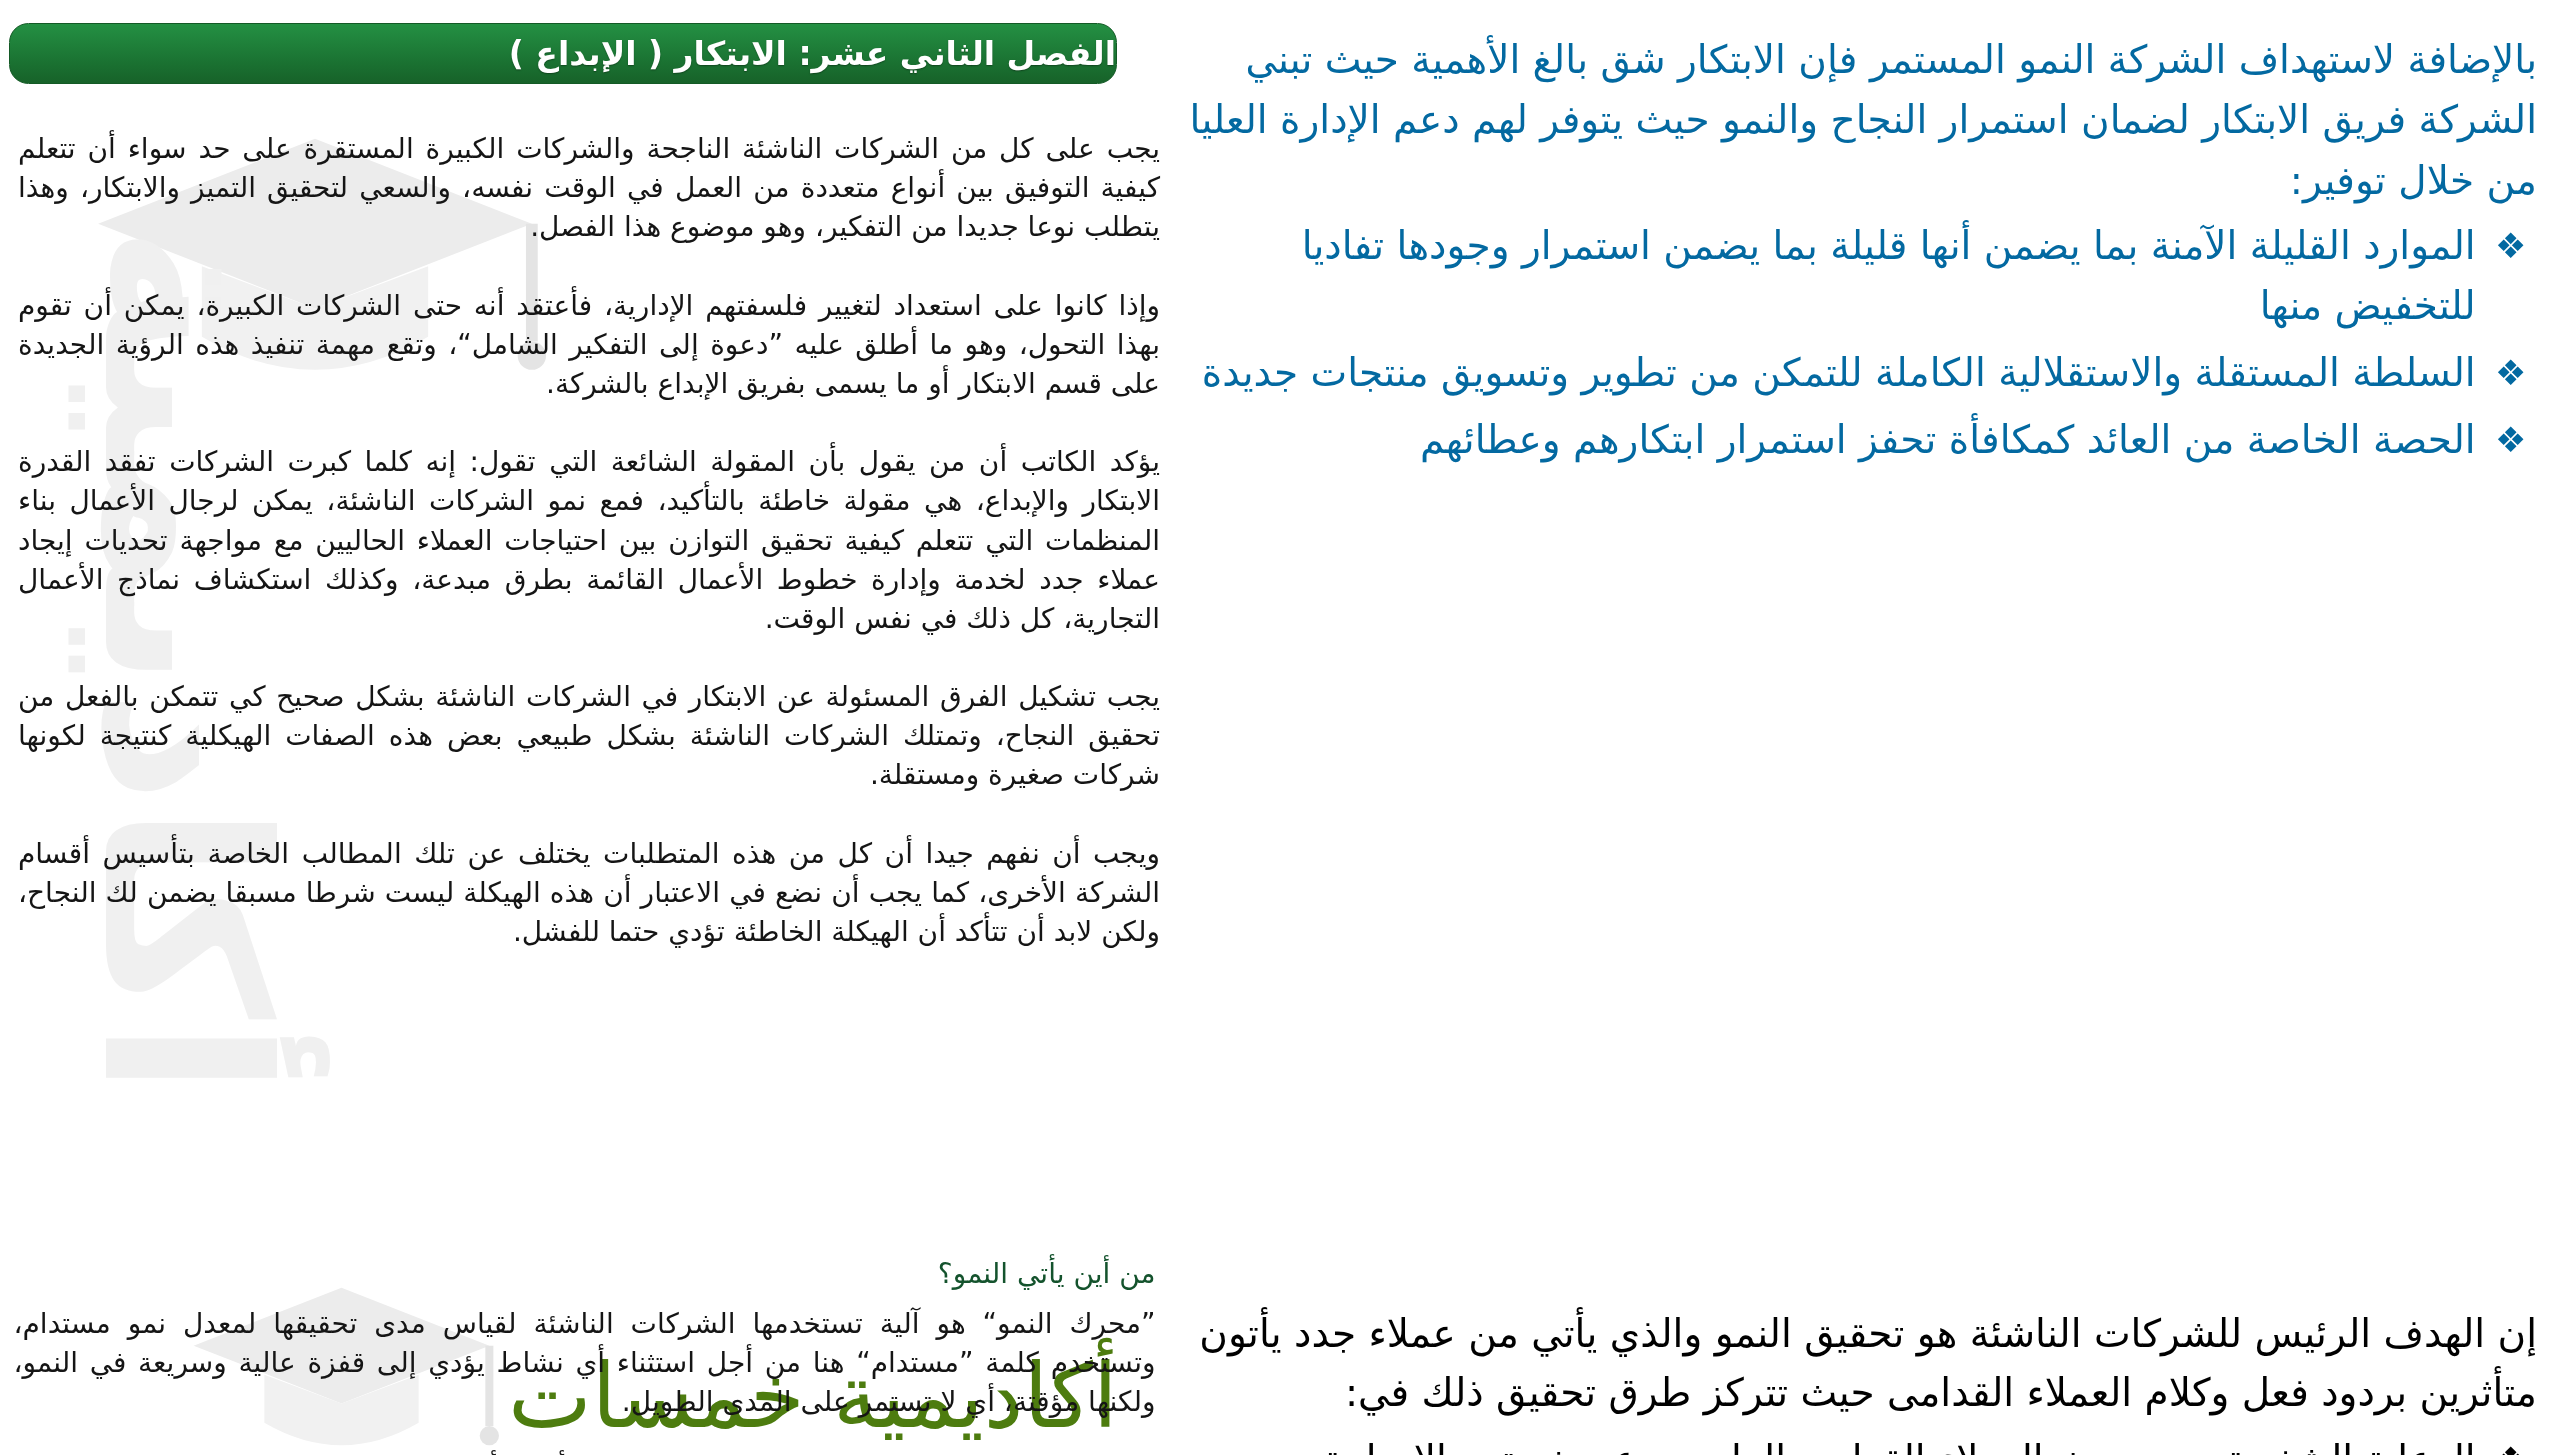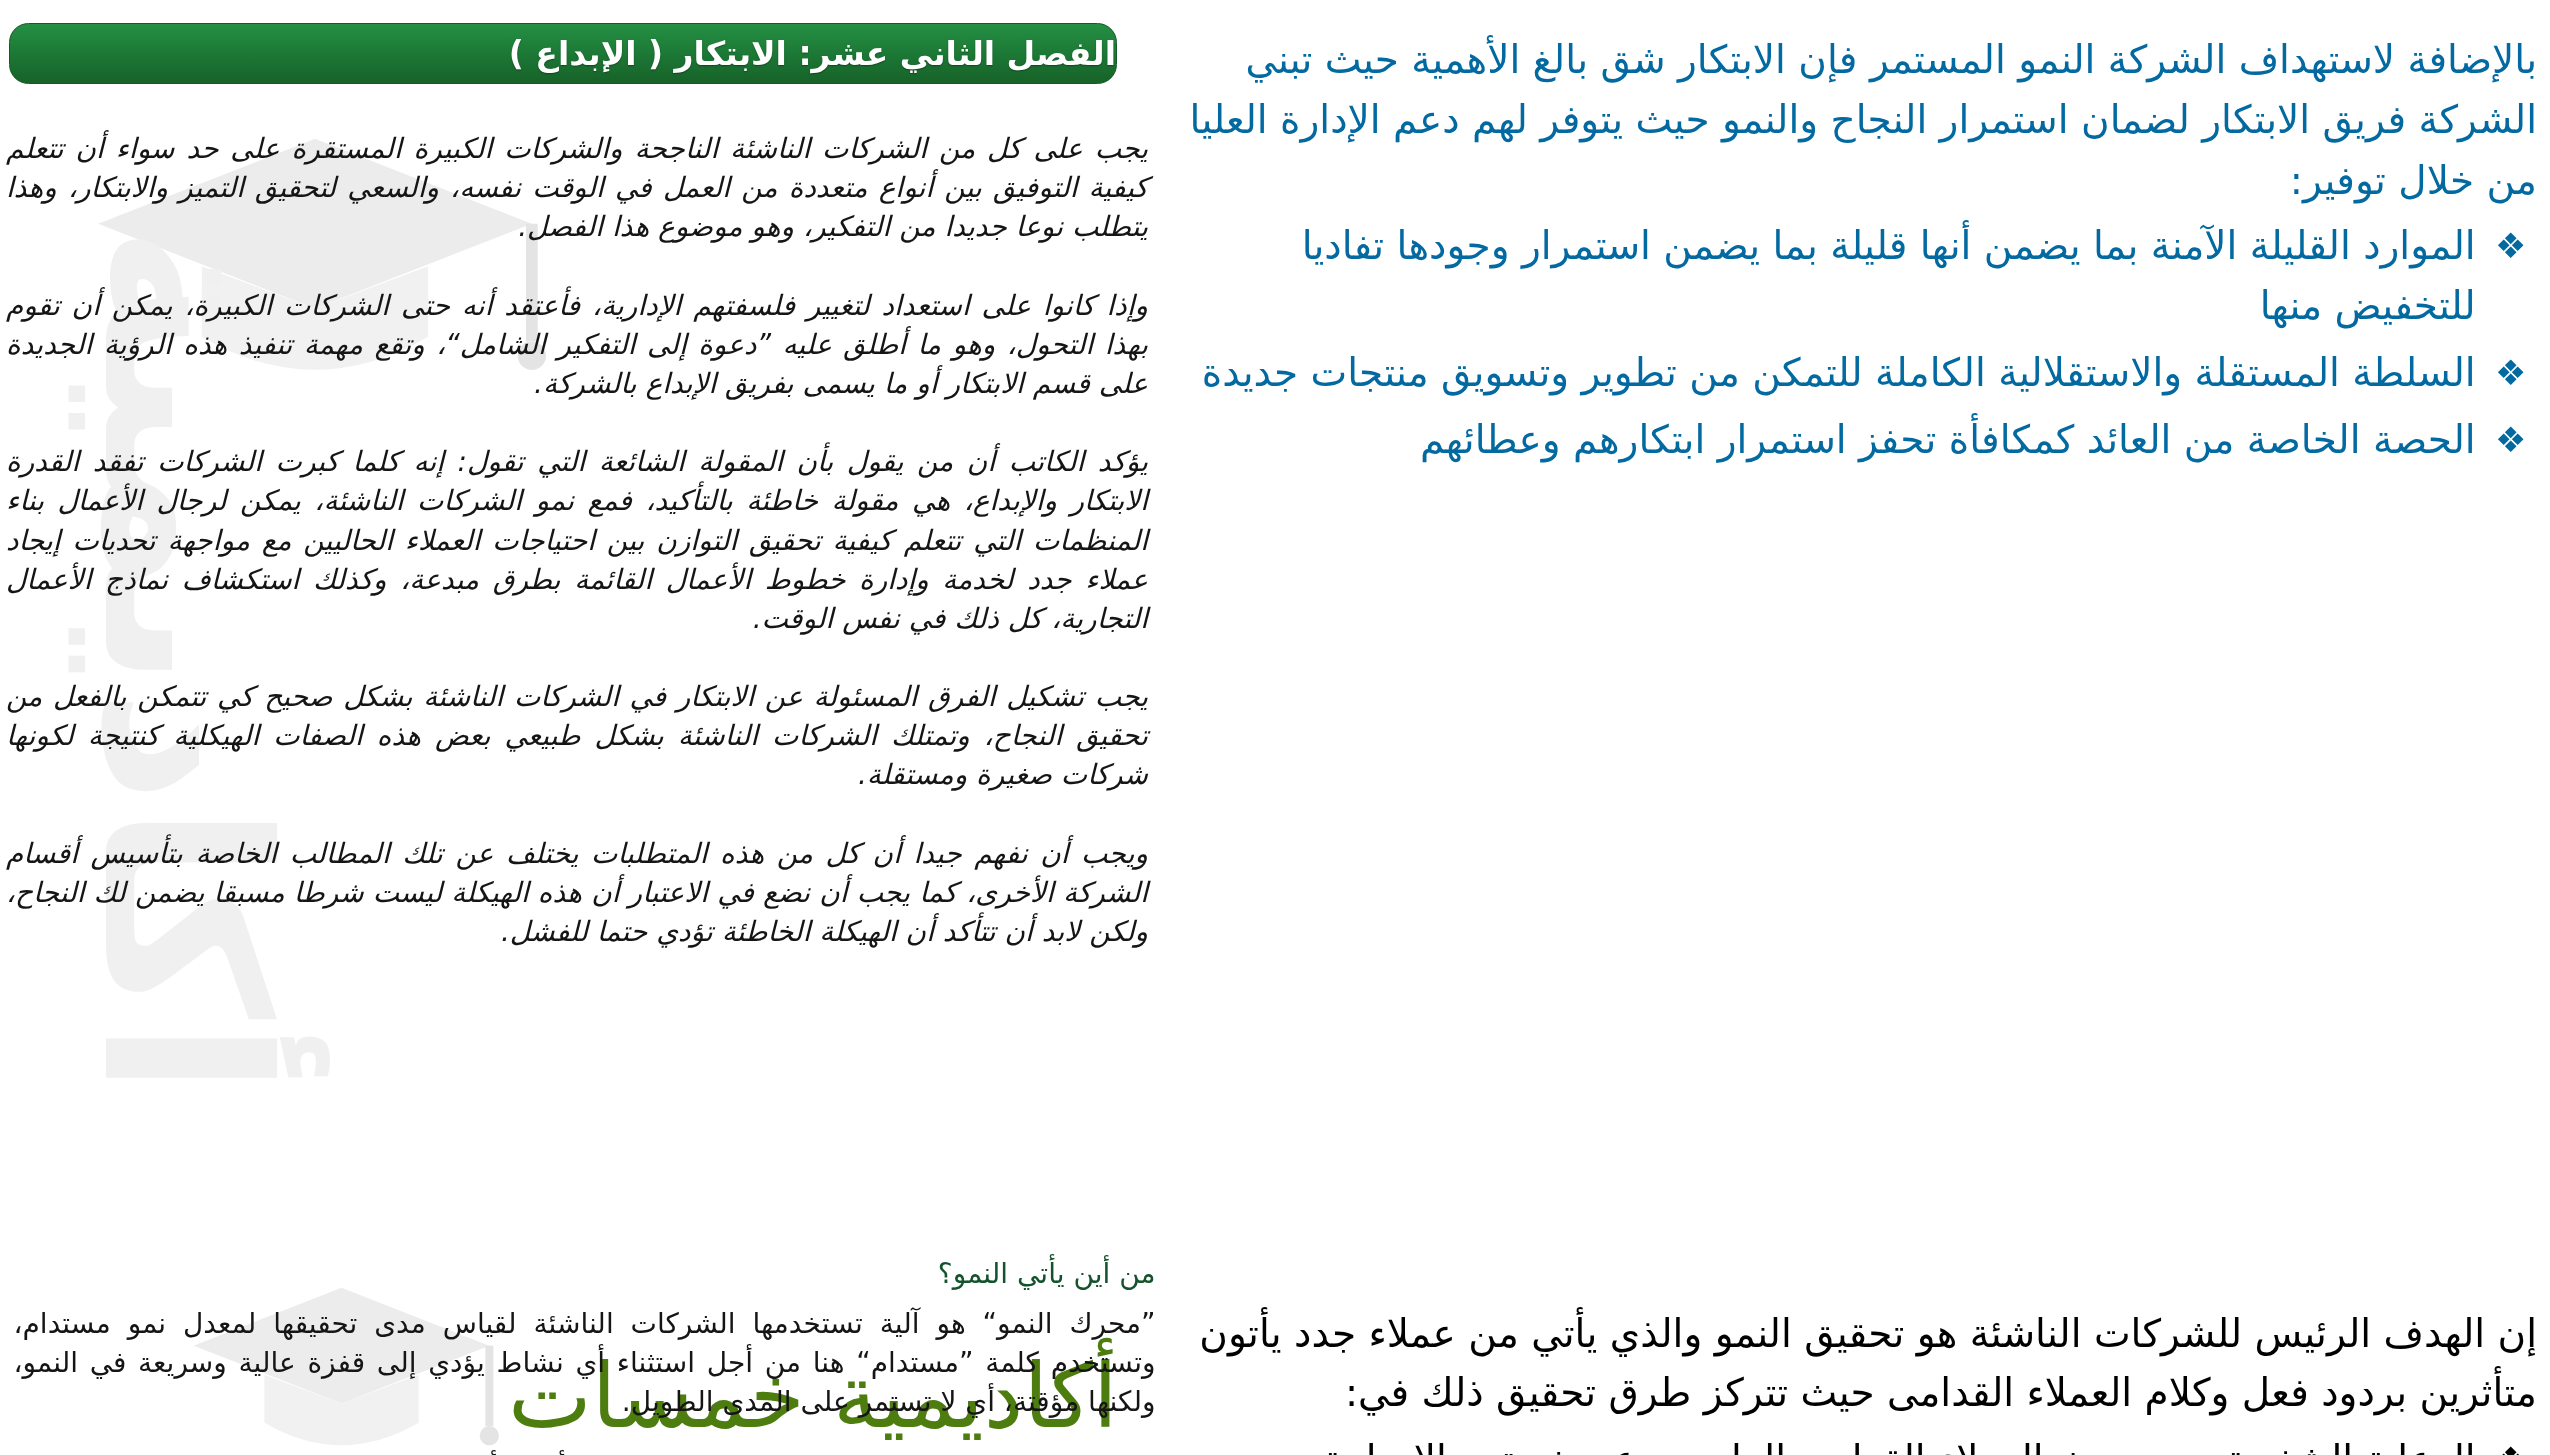--- a/index.html
+++ b/index.html
@@ -31,23 +31,23 @@
     border:1.5px solid #145a26;border-radius:19.5px;
     display:flex;align-items:center;justify-content:flex-end;
   }
   .banner-title{
     color:#ffffff;font-size:33px;font-weight:bold;direction:rtl;
     text-shadow:0 0.8px 1.5px rgba(0,0,0,.35);
   }
 
   
   .left-col{
-    position:absolute;z-index:2;left:6px;top:129px;width:1142px;
+    position:absolute;z-index:2;left:18px;top:129px;width:1142px;
     direction:rtl;text-align:justify;text-align-last:right;
-    font-size:28px;line-height:1.40;color:#151515;font-style:italic;
+    font-size:28px;line-height:1.40;color:#151515;
   }
   .left-col p{margin:0 0 39px 0;}
   .subheading{
     color:#1e7c35;font-weight:bold;font-size:28px;margin:0 0 9px 0;
     text-align:right;
   }
 
   
   .growth{
     position:absolute;z-index:2;left:13.5px;top:1254px;width:1142px;

